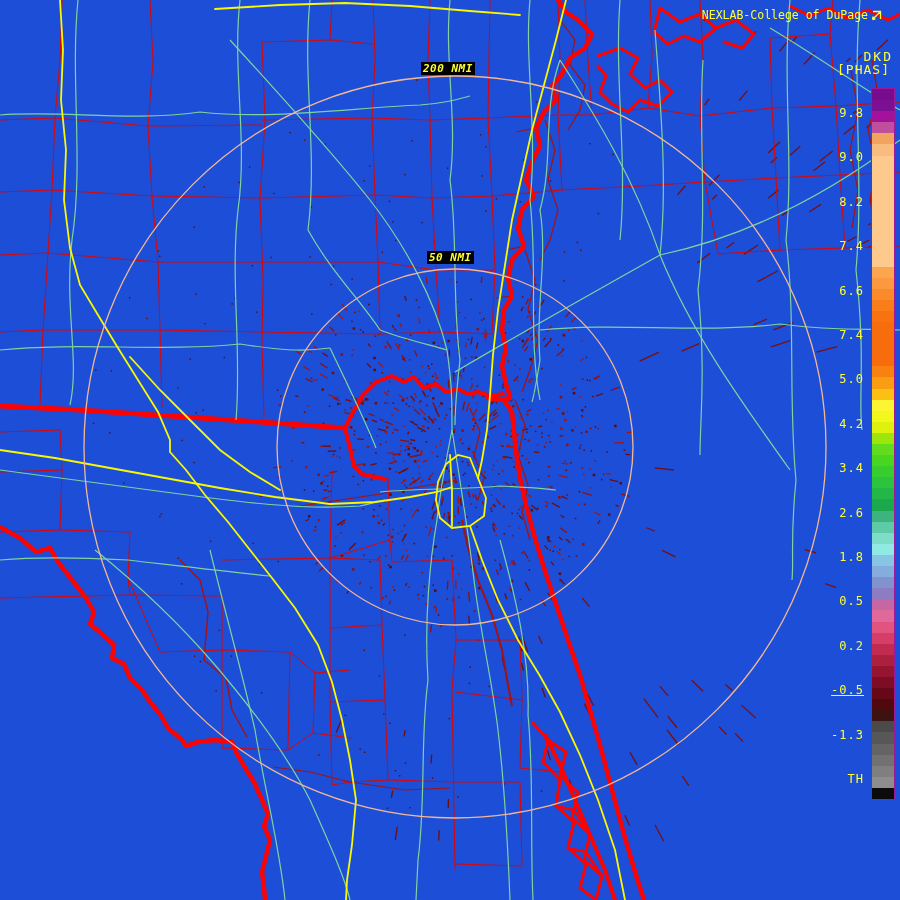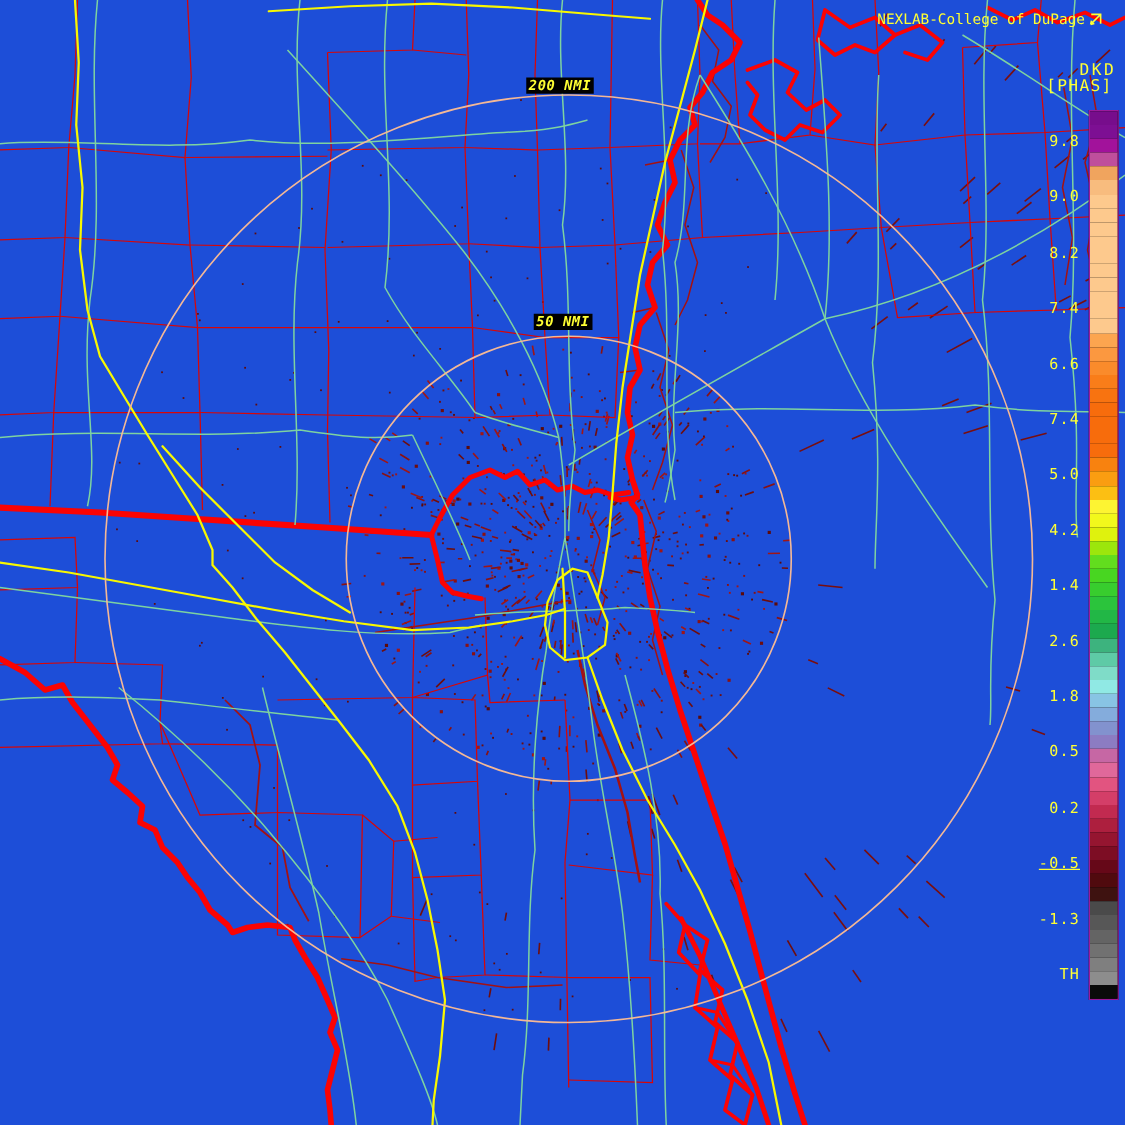--- a/index.html
+++ b/index.html
@@ -1173,21 +1173,21 @@
   <div class="ovl" id="colorbar"><div style="background: rgb(119, 13, 140);"></div><div style="background: rgb(125, 15, 147);"></div><div style="background: rgb(162, 18, 155);"></div><div style="background: rgb(191, 79, 156);"></div><div style="background: rgb(240, 164, 94);"></div><div style="background: rgb(248, 188, 126);"></div><div style="background: rgb(253, 201, 141);"></div><div style="background: rgb(253, 201, 141);"></div><div style="background: rgb(253, 201, 141);"></div><div style="background: rgb(253, 201, 141);"></div><div style="background: rgb(253, 201, 141);"></div><div style="background: rgb(253, 201, 141);"></div><div style="background: rgb(253, 201, 141);"></div><div style="background: rgb(253, 201, 141);"></div><div style="background: rgb(253, 201, 141);"></div><div style="background: rgb(253, 201, 141);"></div><div style="background: rgb(252, 165, 79);"></div><div style="background: rgb(251, 152, 64);"></div><div style="background: rgb(250, 139, 43);"></div><div style="background: rgb(249, 125, 25);"></div><div style="background: rgb(248, 115, 16);"></div><div style="background: rgb(247, 108, 12);"></div><div style="background: rgb(247, 108, 12);"></div><div style="background: rgb(247, 108, 12);"></div><div style="background: rgb(247, 108, 12);"></div><div style="background: rgb(248, 130, 15);"></div><div style="background: rgb(250, 157, 17);"></div><div style="background: rgb(252, 191, 19);"></div><div style="background: rgb(253, 244, 50);"></div><div style="background: rgb(242, 248, 28);"></div><div style="background: rgb(223, 242, 13);"></div><div style="background: rgb(156, 230, 12);"></div><div style="background: rgb(98, 221, 30);"></div><div style="background: rgb(72, 214, 33);"></div><div style="background: rgb(56, 205, 46);"></div><div style="background: rgb(43, 196, 60);"></div><div style="background: rgb(34, 183, 70);"></div><div style="background: rgb(28, 169, 78);"></div><div style="background: rgb(61, 179, 126);"></div><div style="background: rgb(94, 202, 166);"></div><div style="background: rgb(127, 220, 200);"></div><div style="background: rgb(144, 233, 228);"></div><div style="background: rgb(136, 196, 228);"></div><div style="background: rgb(132, 172, 220);"></div><div style="background: rgb(130, 146, 206);"></div><div style="background: rgb(140, 124, 194);"></div><div style="background: rgb(198, 103, 164);"></div><div style="background: rgb(224, 104, 154);"></div><div style="background: rgb(226, 84, 128);"></div><div style="background: rgb(212, 62, 104);"></div><div style="background: rgb(194, 42, 80);"></div><div style="background: rgb(173, 31, 62);"></div><div style="background: rgb(149, 21, 48);"></div><div style="background: rgb(125, 13, 36);"></div><div style="background: rgb(102, 8, 24);"></div><div style="background: rgb(80, 10, 14);"></div><div style="background: rgb(62, 18, 16);"></div><div style="background: rgb(74, 74, 74);"></div><div style="background: rgb(87, 87, 87);"></div><div style="background: rgb(100, 100, 100);"></div><div style="background: rgb(113, 113, 113);"></div><div style="background: rgb(127, 127, 127);"></div><div style="background: rgb(141, 141, 141);"></div><div style="background: rgb(11, 11, 11);"></div></div>
   <div id="ticks">
       <div class="tick" style="top: 107px;">9.8</div>
       <div class="tick" style="top: 151.4px;">9.0</div>
       <div class="tick" style="top: 195.8px;">8.2</div>
       <div class="tick" style="top: 240.2px;">7.4</div>
       <div class="tick" style="top: 284.6px;">6.6</div>
       <div class="tick" style="top: 329px;">7.4</div>
       <div class="tick" style="top: 373.4px;">5.0</div>
       <div class="tick" style="top: 417.8px;">4.2</div>
-      <div class="tick" style="top: 462.2px;">1.4</div>
+      <div class="tick" style="top: 462.2px;">3.4</div>
       <div class="tick" style="top: 506.6px;">2.6</div>
       <div class="tick" style="top: 551px;">1.8</div>
       <div class="tick" style="top: 595.4px;">0.5</div>
       <div class="tick" style="top: 639.8px;">0.2</div>
       <div class="tick" style="top: 684.2px; text-decoration: underline;">-0.5</div>
       <div class="tick" style="top: 728.6px;">-1.3</div>
       <div class="tick" style="top: 773px;">TH</div>
     </div>
 
 </div>

